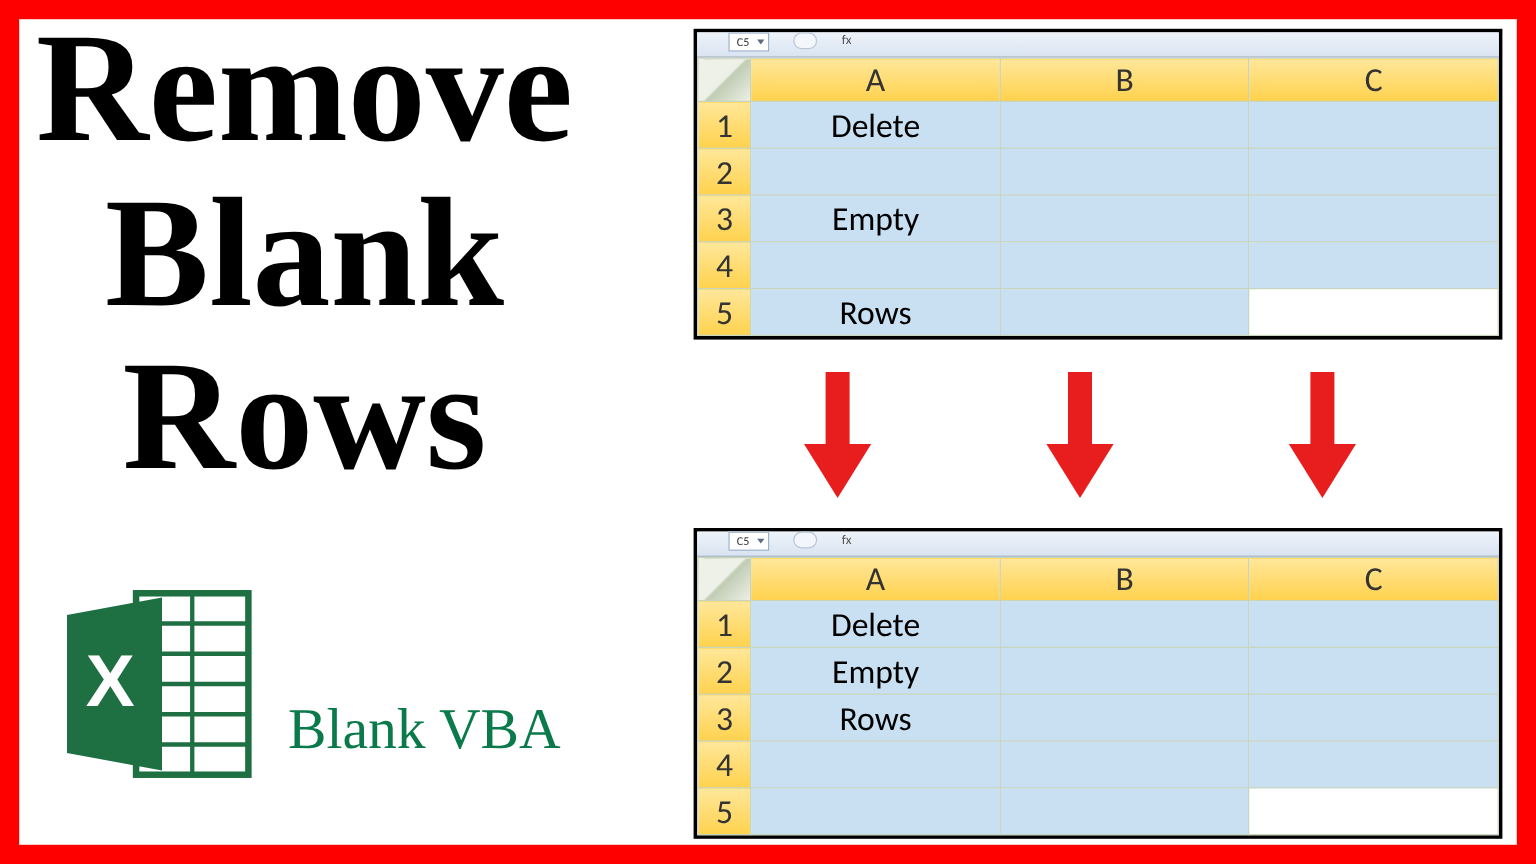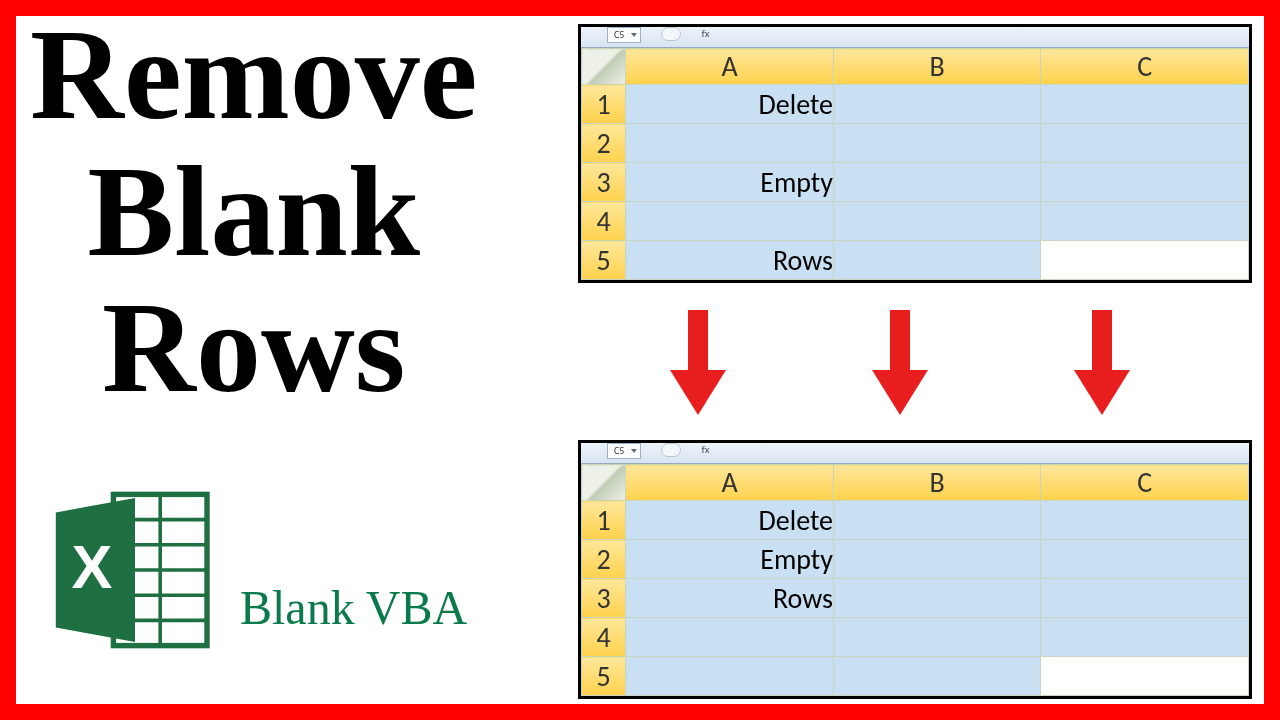--- a/index.html
+++ b/index.html
@@ -15,21 +15,21 @@
   .name-bar{height:20px;background:linear-gradient(#eef3fa,#d9e4f1);border-bottom:1px solid #97a7bd;display:flex;align-items:flex-start;font-size:11px;color:#333;padding-left:26px;gap:20px}
   .name-box{border:1px solid #9bb0c9;background:#fff;padding:0 16px 0 6px;height:14px;line-height:14px;font-size:10px;position:relative}
   .name-box::after{content:"";position:absolute;right:3px;top:5px;border-left:3px solid transparent;border-right:3px solid transparent;border-top:4px solid #5a6b82}
   .fx-pill{border:1px solid #b8c6d8;border-radius:8px;background:#f3f6fb;width:18px;height:12px}
   .fx-label{font-size:11px;color:#555}
   .grid{border-collapse:collapse;width:100%}
   .grid th,.grid td{border:1px solid #c7d4be;padding:0}
   .col-head{background:linear-gradient(#ffe79a,#ffd24d);height:34px;font-size:28px;font-weight:400;color:#333;text-align:center;width:200px}
   .row-head{background:linear-gradient(#ffe79a,#ffd24d);width:42px;text-align:center;font-size:28px;color:#333;height:38px;font-weight:400}
   .corner{background:linear-gradient(135deg,#eef1e7 0%,#eef1e7 48%,#c0ccb4 52%,#eef1e7 100%);width:42px;height:34px}
-  .cell{background:#c9e0f2;height:38px;font-size:28px;color:#000;padding-left:6px;text-align:right;vertical-align:middle}
+  .cell{background:#c9e0f2;height:38px;font-size:28px;color:#000;padding-left:6px;text-align:center;vertical-align:middle}
   .cell.active{background:#fff}
   
   .arrow{position:absolute;width:40px;height:110px}
   .arrow .shaft{position:absolute;left:10px;top:0;width:20px;height:65px;background:#e81e1e}
   .arrow .head{position:absolute;left:-8px;top:60px;width:0;height:0;border-left:28px solid transparent;border-right:28px solid transparent;border-top:45px solid #e81e1e}
   .a1{left:678px;top:310px}
   .a2{left:880px;top:310px}
   .a3{left:1082px;top:310px}
 </style>
 </head>

